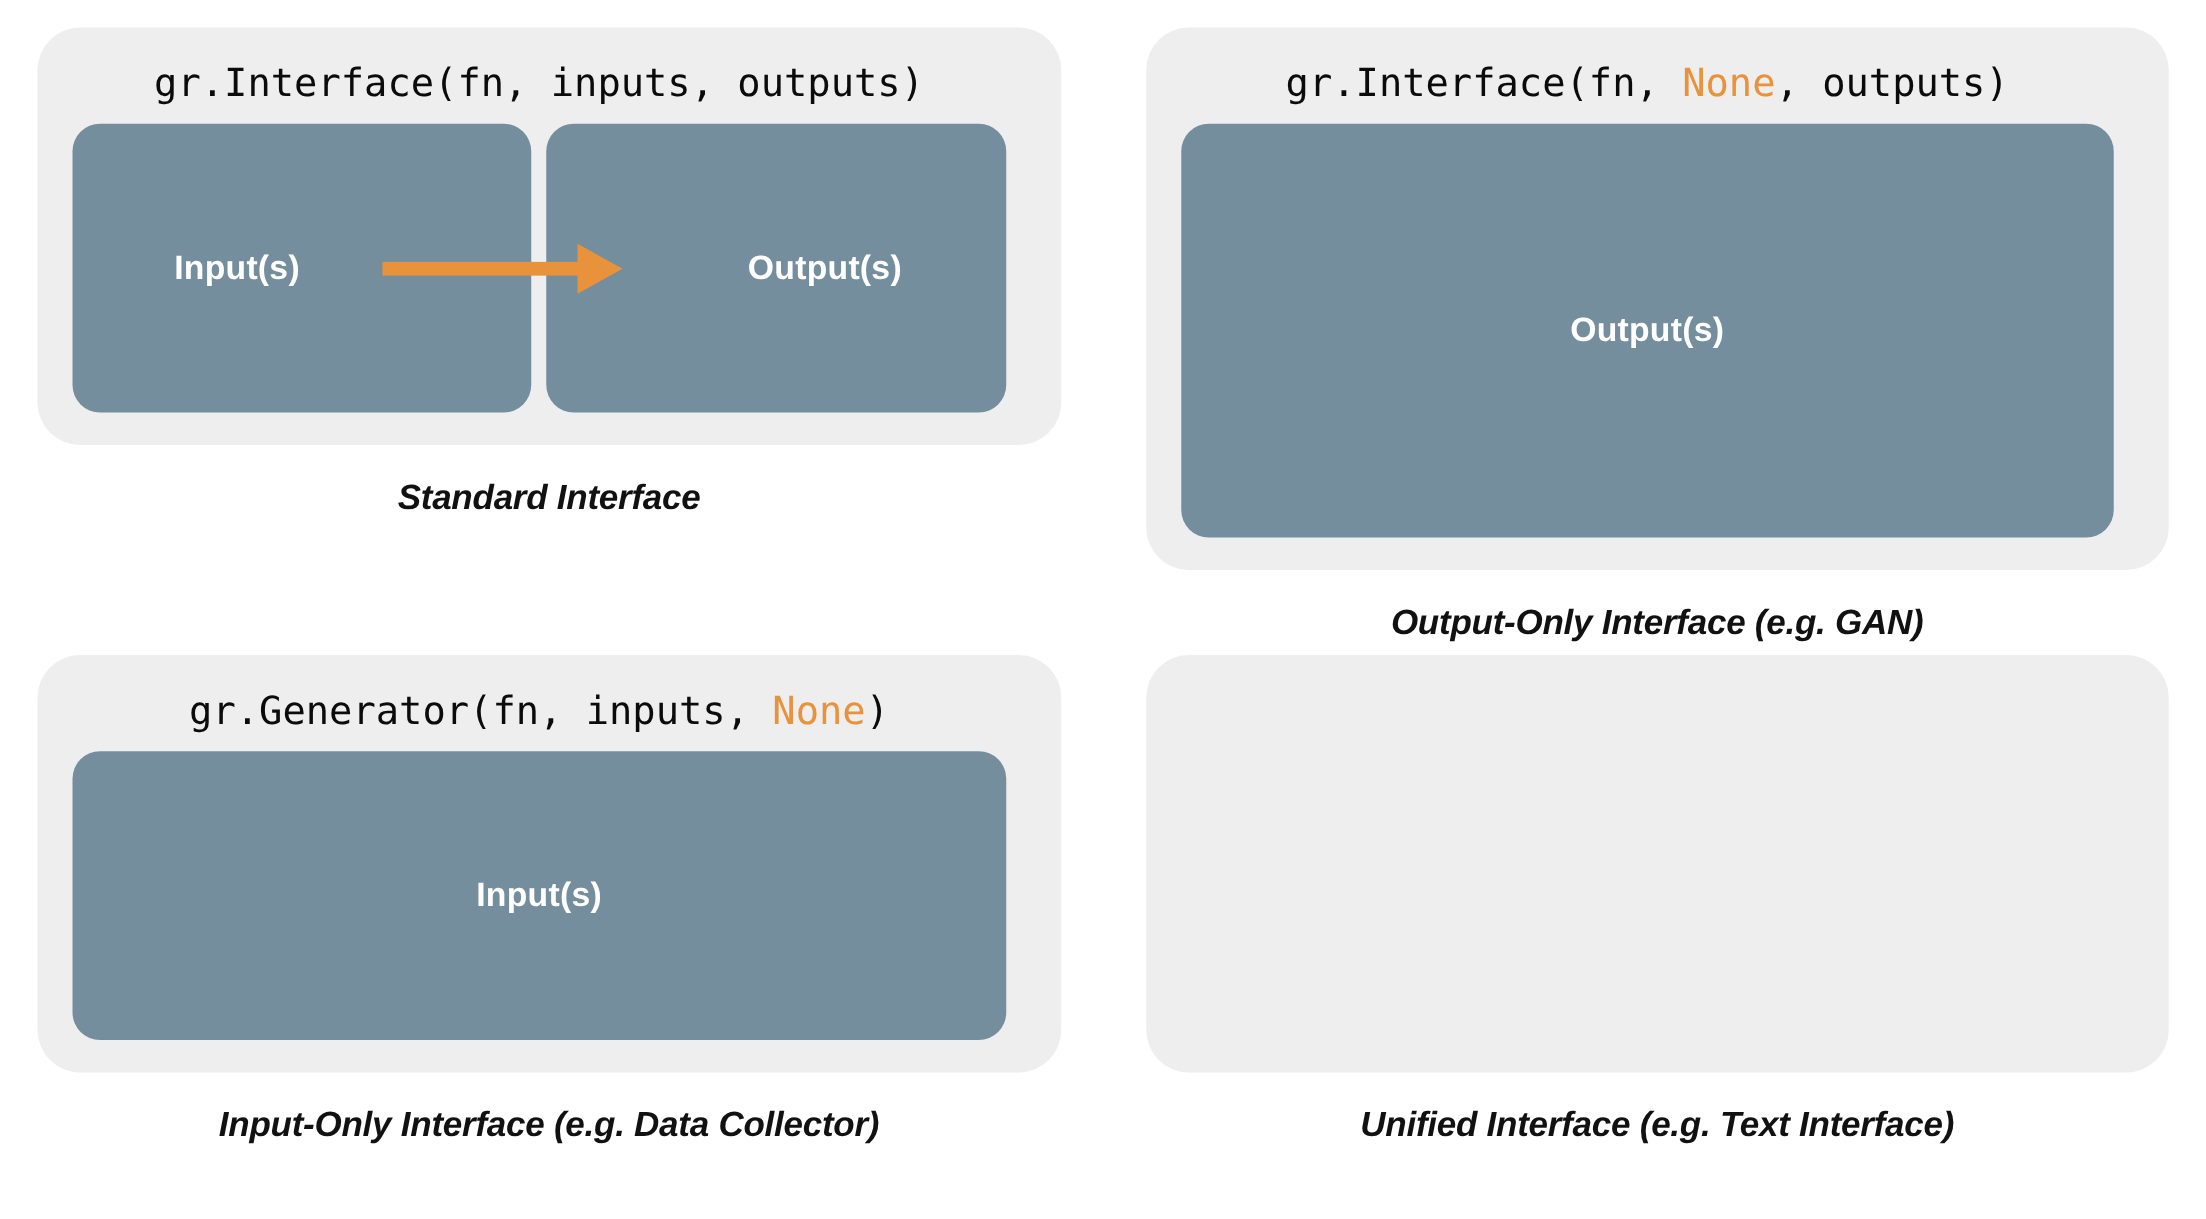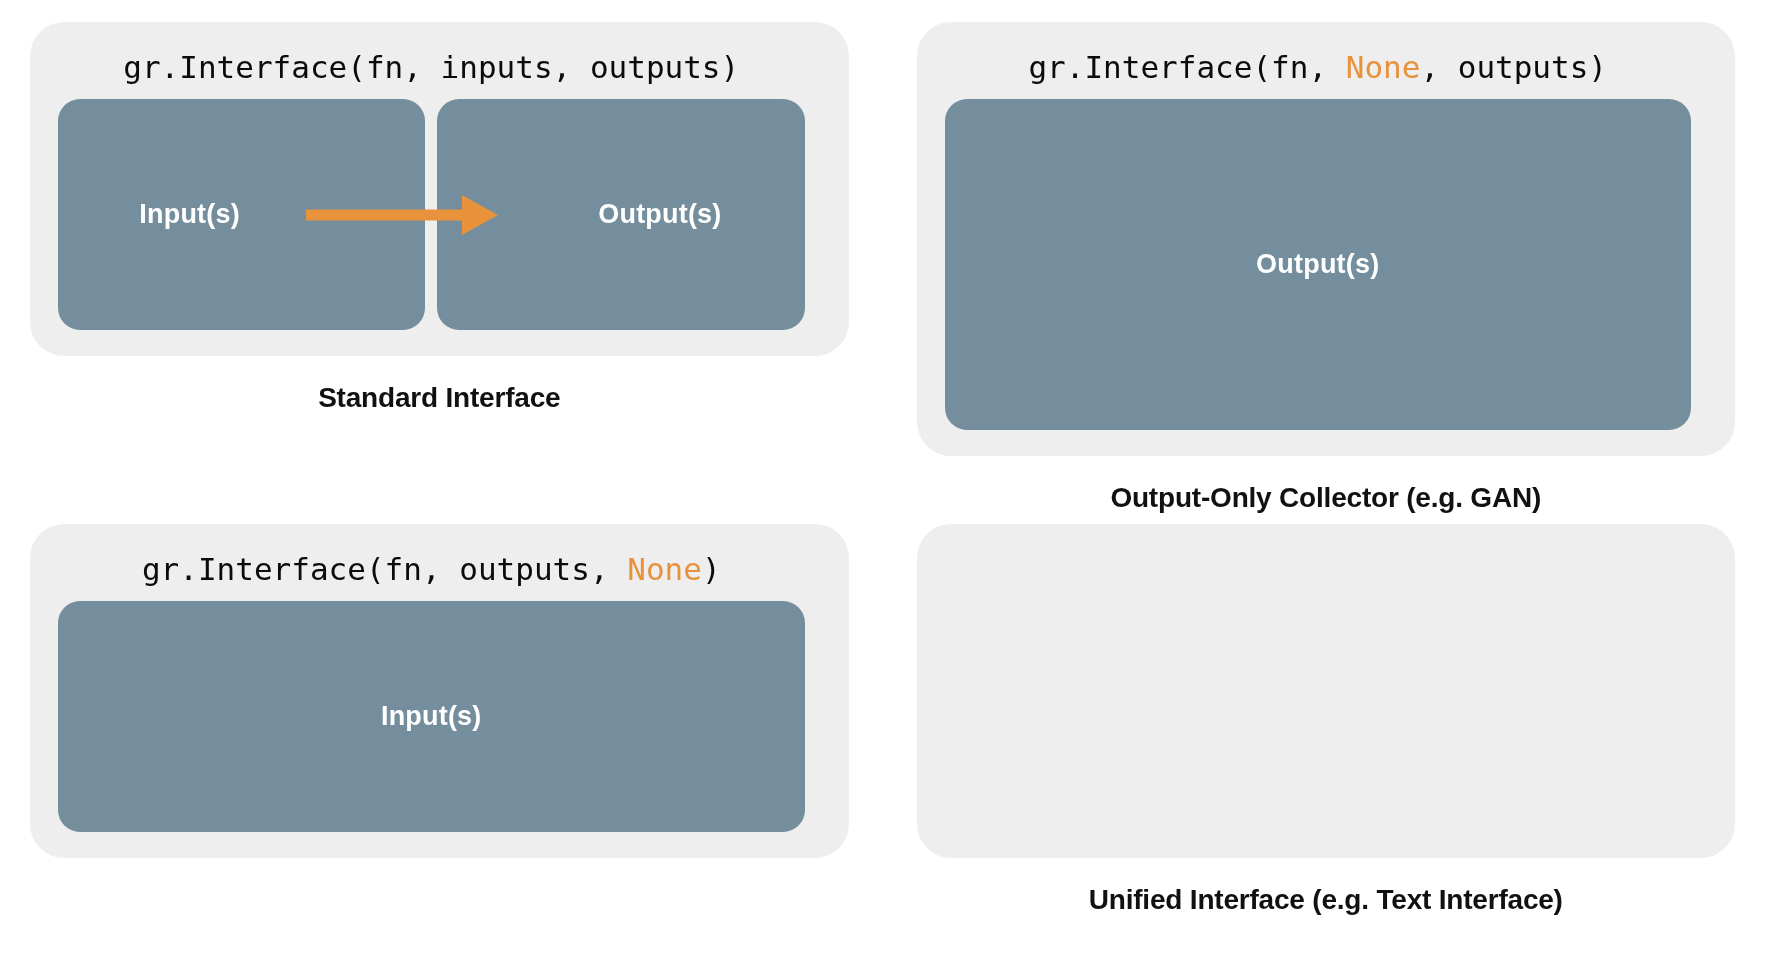--- a/index.html
+++ b/index.html
@@ -137,20 +137,21 @@
 
   .caption {
     text-align: center;
     font-family: "Liberation Sans", sans-serif;
     font-weight: bold;
     font-size: 28px;
     color: #111111;
     margin-top: 26px;
     letter-spacing: -0.2px;
     white-space: nowrap;
+    font-style: italic;
   }
 </style>
 </head>
 <body>
 
 <div class="board">
 
   <div class="quadrant">
     <div class="panel panel-std">
       <div class="code-line"><span>gr.Interface(fn, inputs, outputs)</span></div>
@@ -172,32 +173,33 @@
 
   <div class="quadrant">
     <div class="panel panel-out">
       <div class="code-line"><span>gr.Interface(fn, </span><span class="code-none">None</span><span>, outputs)</span></div>
       <div class="boxrow">
         <div class="iobox">
           <span class="iobox-label">Output(s)</span>
         </div>
       </div>
     </div>
-    <div class="caption">Output-Only Collector (e.g. GAN)</div>
+    <div class="caption">Output-Only Interface (e.g. GAN)</div>
   </div>
 
   <div class="quadrant">
     <div class="panel panel-in">
-      <div class="code-line"><span>gr.Interface(fn, outputs, </span><span class="code-none">None</span><span>)</span></div>
+      <div class="code-line"><span>gr.Generator(fn, inputs, </span><span class="code-none">None</span><span>)</span></div>
       <div class="boxrow">
         <div class="iobox">
           <span class="iobox-label">Input(s)</span>
         </div>
       </div>
     </div>
+    <div class="caption">Input-Only Interface (e.g. Data Collector)</div>
   </div>
 
   <div class="quadrant">
     <div class="panel panel-uni">
     </div>
     <div class="caption">Unified Interface (e.g. Text Interface)</div>
   </div>
 
 </div>
 

